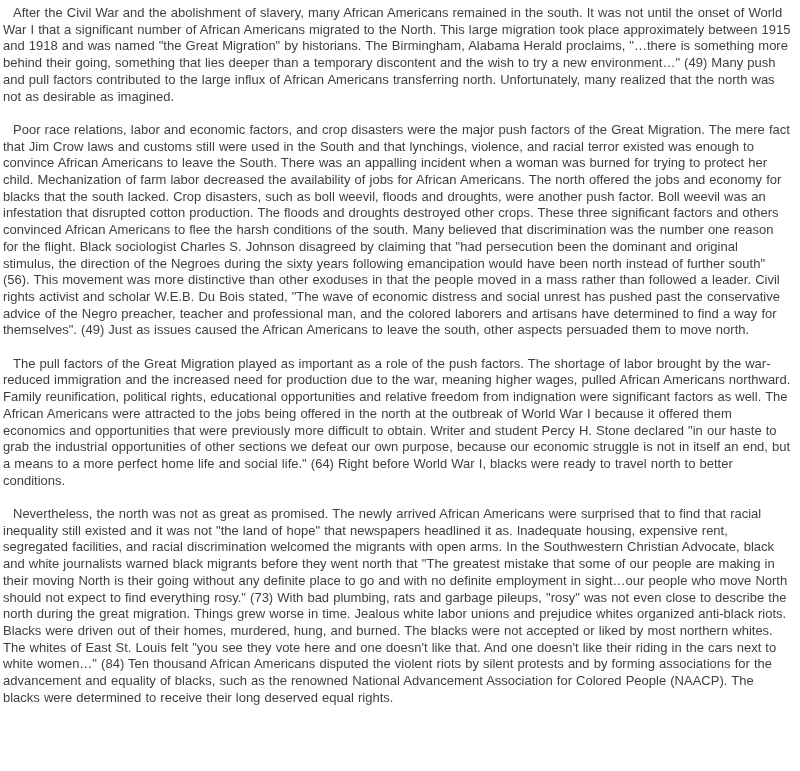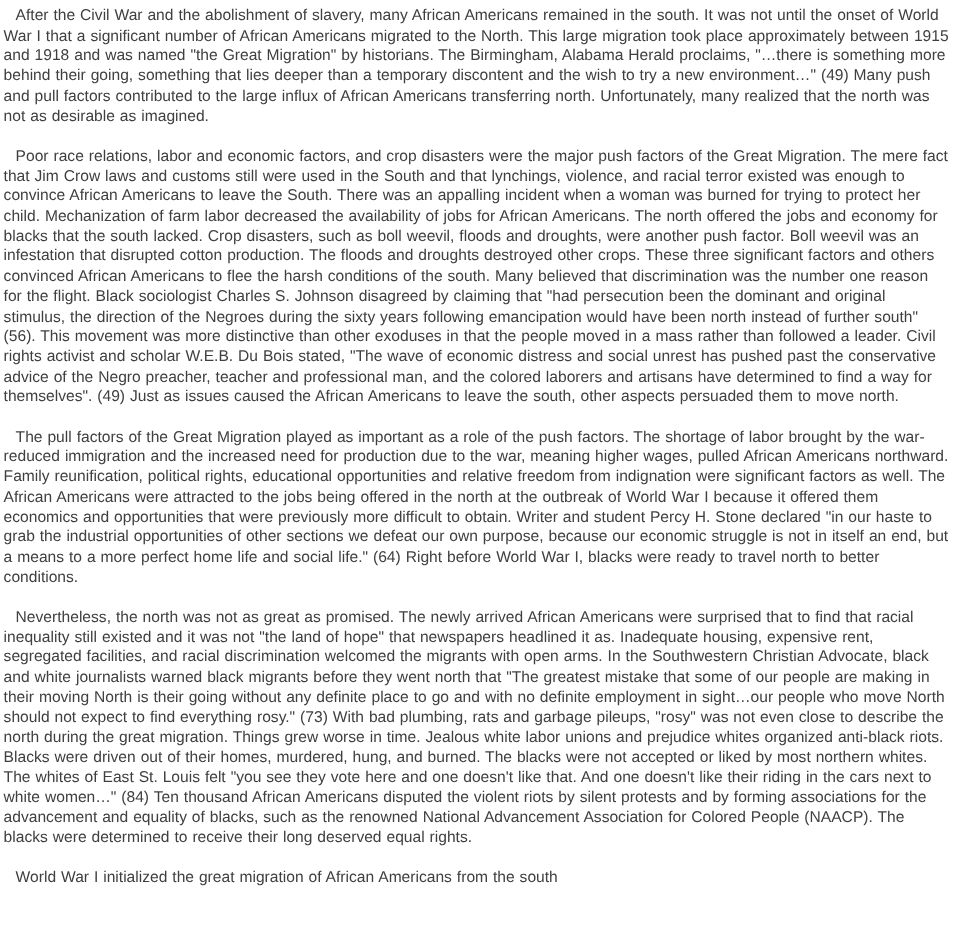--- a/index.html
+++ b/index.html
@@ -30,14 +30,13 @@
   }
 </style>
 </head>
 <body>
 
 <div class="page">
   <p>After the Civil War and the abolishment of slavery, many African Americans remained in the south. It was not until the onset of World War I that a significant number of African Americans migrated to the North. This large migration took place approximately between 1915 and 1918 and was named "the Great Migration" by historians. The Birmingham, Alabama Herald proclaims, "…there is something more behind their going, something that lies deeper than a temporary discontent and the wish to try a new environment…" (49) Many push and pull factors contributed to the large influx of African Americans transferring north. Unfortunately, many realized that the north was not as desirable as imagined.</p>
   <p>Poor race relations, labor and economic factors, and crop disasters were the major push factors of the Great Migration. The mere fact that Jim Crow laws and customs still were used in the South and that lynchings, violence, and racial terror existed was enough to convince African Americans to leave the South. There was an appalling incident when a woman was burned for trying to protect her child. Mechanization of farm labor decreased the availability of jobs for African Americans. The north offered the jobs and economy for blacks that the south lacked. Crop disasters, such as boll weevil, floods and droughts, were another push factor. Boll weevil was an infestation that disrupted cotton production. The floods and droughts destroyed other crops. These three significant factors and others convinced African Americans to flee the harsh conditions of the south. Many believed that discrimination was the number one reason for the flight. Black sociologist Charles S. Johnson disagreed by claiming that "had persecution been the dominant and original stimulus, the direction of the Negroes during the sixty years following emancipation would have been north instead of further south" (56). This movement was more distinctive than other exoduses in that the people moved in a mass rather than followed a leader. Civil rights activist and scholar W.E.B. Du Bois stated, "The wave of economic distress and social unrest has pushed past the conservative advice of the Negro preacher, teacher and professional man, and the colored laborers and artisans have determined to find a way for themselves". (49) Just as issues caused the African Americans to leave the south, other aspects persuaded them to move north.</p>
   <p>The pull factors of the Great Migration played as important as a role of the push factors. The shortage of labor brought by the war-reduced immigration and the increased need for production due to the war, meaning higher wages, pulled African Americans northward. Family reunification, political rights, educational opportunities and relative freedom from indignation were significant factors as well. The African Americans were attracted to the jobs being offered in the north at the outbreak of World War I because it offered them economics and opportunities that were previously more difficult to obtain. Writer and student Percy H. Stone declared "in our haste to grab the industrial opportunities of other sections we defeat our own purpose, because our economic struggle is not in itself an end, but a means to a more perfect home life and social life." (64) Right before World War I, blacks were ready to travel north to better conditions.</p>
   <p>Nevertheless, the north was not as great as promised. The newly arrived African Americans were surprised that to find that racial inequality still existed and it was not "the land of hope" that newspapers headlined it as. Inadequate housing, expensive rent, segregated facilities, and racial discrimination welcomed the migrants with open arms. In the Southwestern Christian Advocate, black and white journalists warned black migrants before they went north that "The greatest mistake that some of our people are making in their moving North is their going without any definite place to go and with no definite employment in sight…our people who move North should not expect to find everything rosy." (73) With bad plumbing, rats and garbage pileups, "rosy" was not even close to describe the north during the great migration. Things grew worse in time. Jealous white labor unions and prejudice whites organized anti-black riots. Blacks were driven out of their homes, murdered, hung, and burned. The blacks were not accepted or liked by most northern whites. The whites of East St. Louis felt "you see they vote here and one doesn't like that. And one doesn't like their riding in the cars next to white women…" (84) Ten thousand African Americans disputed the violent riots by silent protests and by forming associations for the advancement and equality of blacks, such as the renowned National Advancement Association for Colored People (NAACP). The blacks were determined to receive their long deserved equal rights.</p>
-  <p>World War I initialized the great migration of African Americans from the south</p>
 </div>
 
 </body></html>

